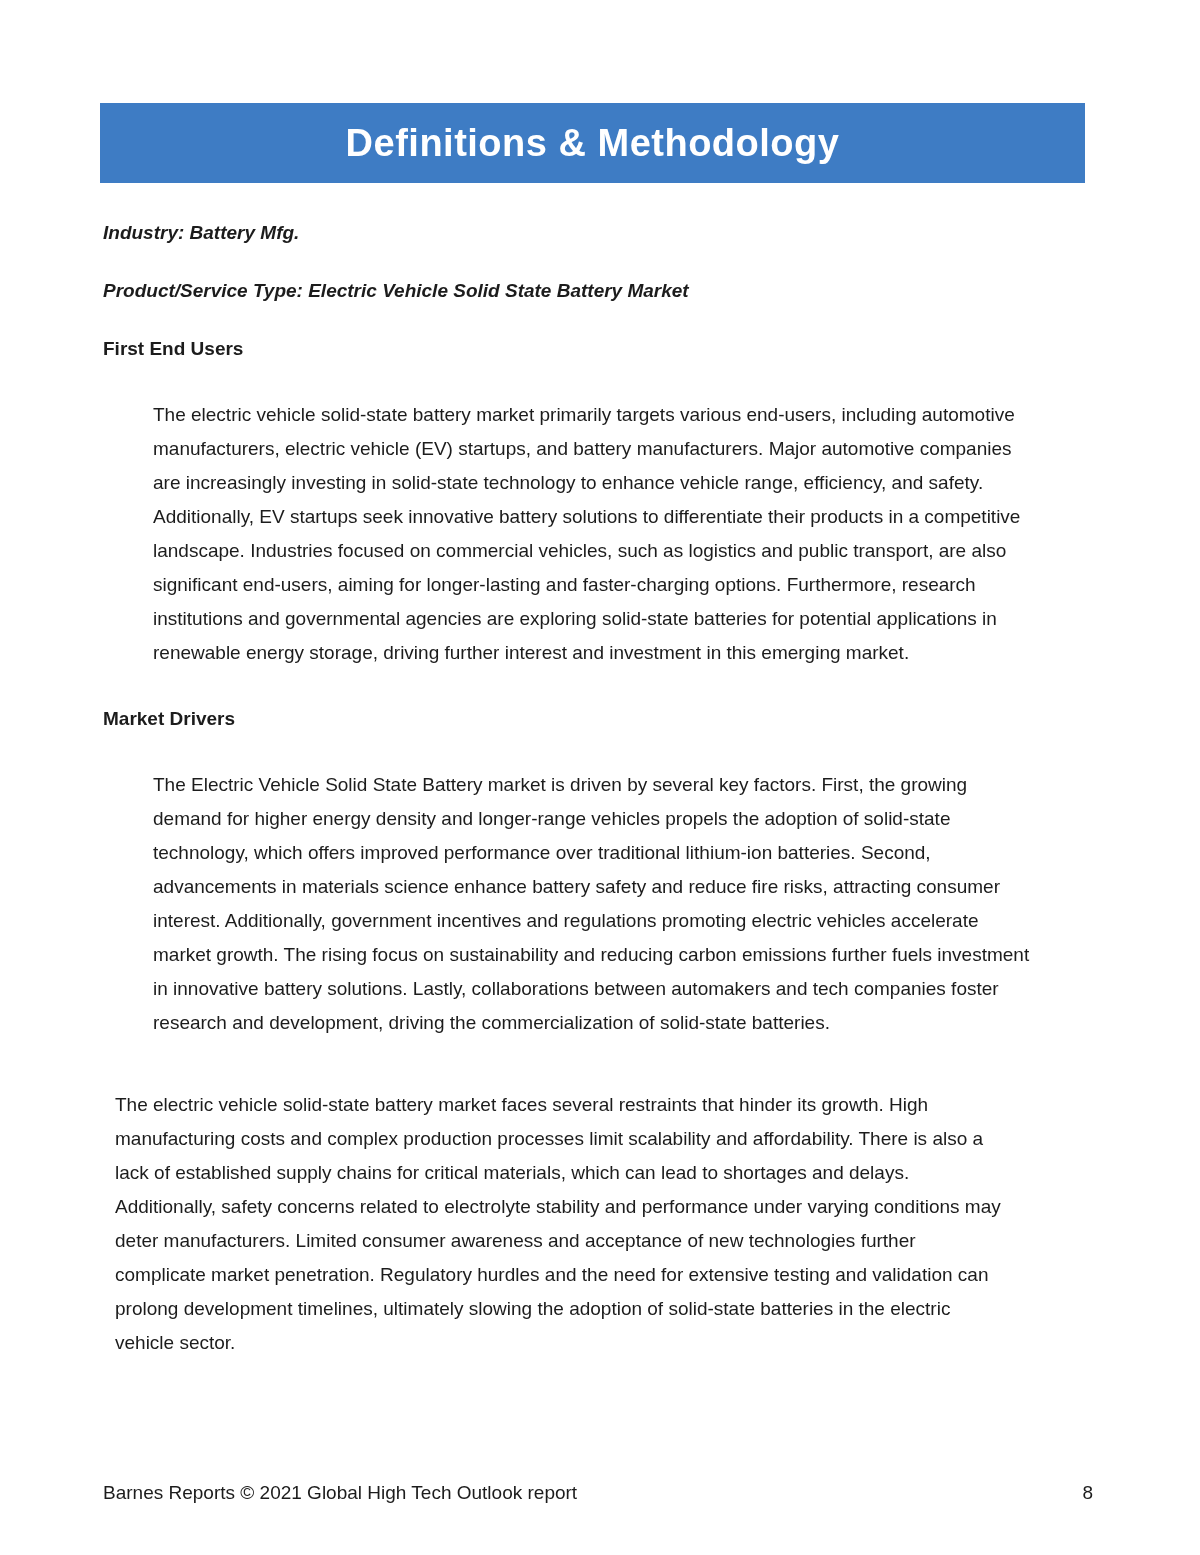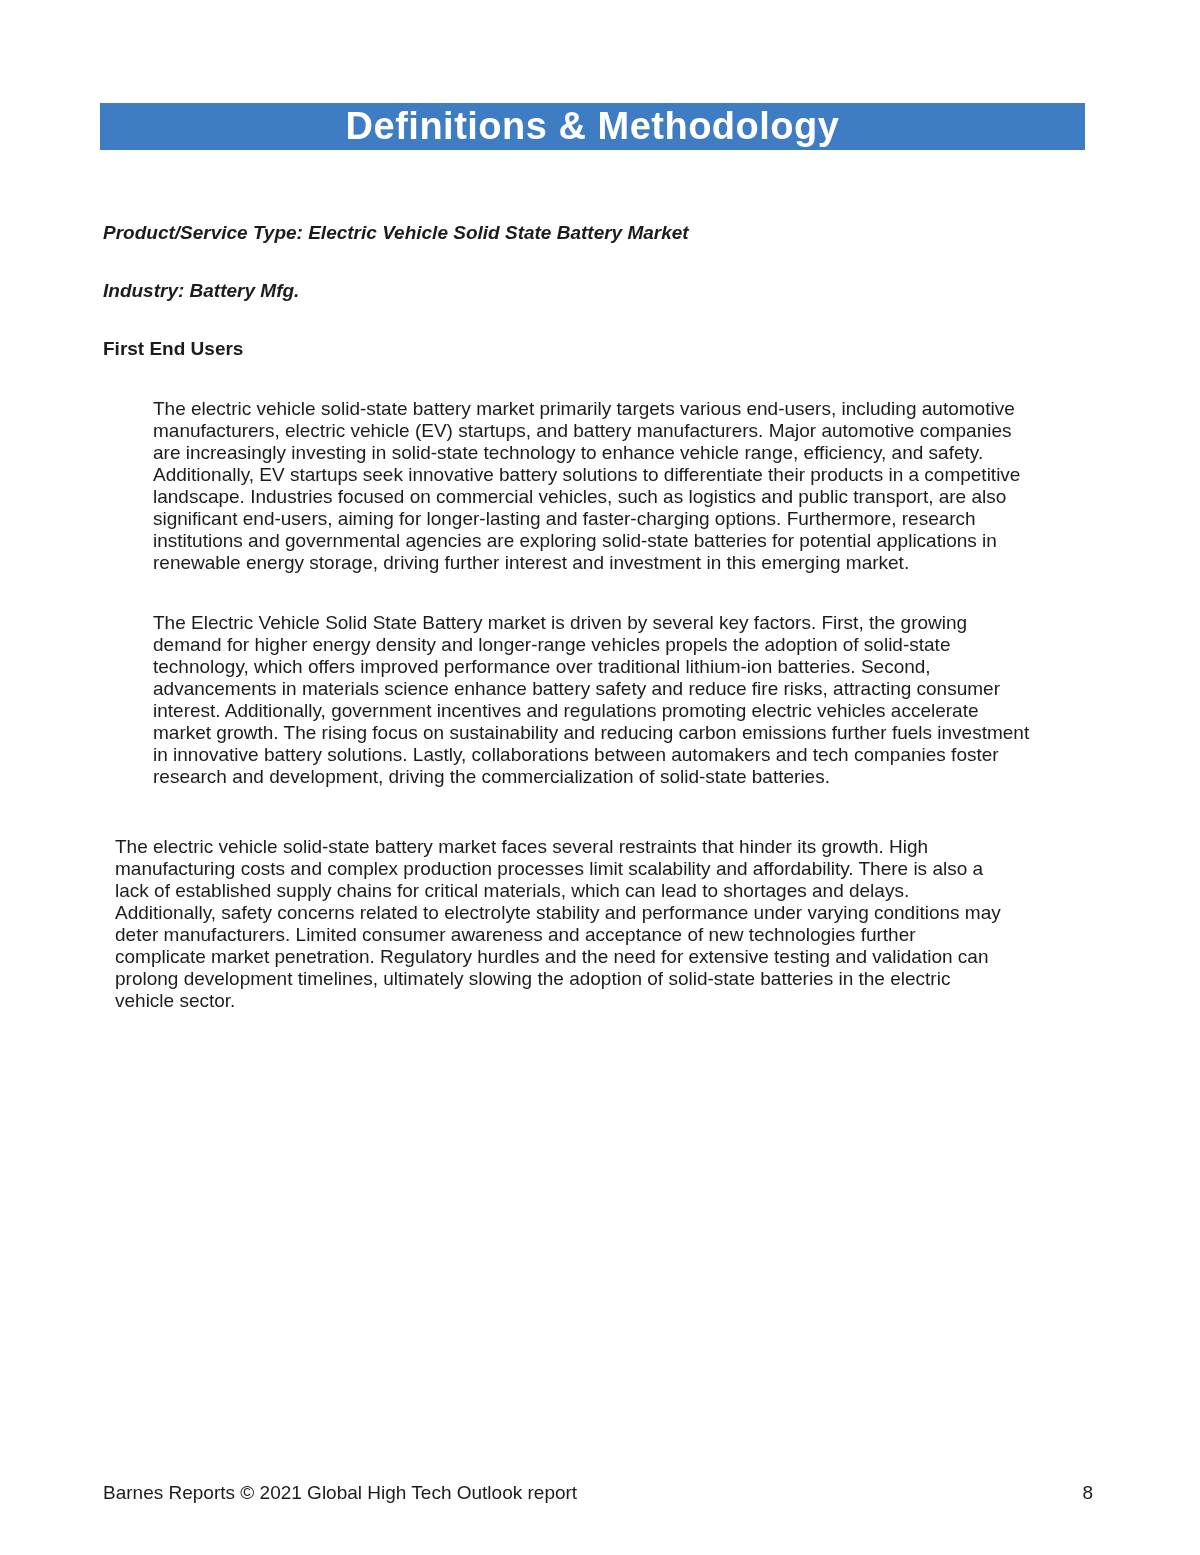--- a/index.html
+++ b/index.html
@@ -20,21 +20,21 @@
     width: 1200px;
     height: 1555px;
     background: #ffffff;
     overflow: hidden;
   }
   .banner {
     position: absolute;
     left: 100px;
     top: 103px;
     width: 985px;
-    height: 47px;
+    height: 80px;
     background: #3e7cc4;
     display: flex;
     align-items: center;
     justify-content: center;
   }
   .banner-title {
     color: #ffffff;
     font-size: 38px;
     font-weight: bold;
     letter-spacing: 0.5px;
@@ -52,21 +52,21 @@
     font-style: italic;
     margin: 0 0 36px 0;
   }
   .section-heading {
     font-size: 19px;
     font-weight: bold;
     margin: 0 0 38px 0;
   }
   .section-body {
     font-size: 19px;
-    line-height: 22px;
+    line-height: 34px;
     margin: 0 0 38px 50px;
     width: 888px;
   }
   .gap-large {
     margin-top: 48px;
     margin-left: 12px;
   }
   .footer {
     position: absolute;
     left: 103px;
@@ -84,28 +84,29 @@
 <body>
 
 <div class="page">
 
   <div class="banner">
     <h1 class="banner-title">Definitions &amp; Methodology</h1>
   </div>
 
   <div class="content">
 
+    <p class="meta-line">Industry: Battery Mfg.</p>
+
     <p class="meta-line">Product/Service Type: Electric Vehicle Solid State Battery Market</p>
-
-    <p class="meta-line">Industry: Battery Mfg.</p>
 
     <h2 class="section-heading">First End Users</h2>
 
     <p class="section-body">The electric vehicle solid-state battery market primarily targets various end-users, including automotive manufacturers, electric vehicle (EV) startups, and battery manufacturers. Major automotive companies are increasingly investing in solid-state technology to enhance vehicle range, efficiency, and safety. Additionally, EV startups seek innovative battery solutions to differentiate their products in a competitive landscape. Industries focused on commercial vehicles, such as logistics and public transport, are also significant end-users, aiming for longer-lasting and faster-charging options. Furthermore, research institutions and governmental agencies are exploring solid-state batteries for potential applications in renewable energy storage, driving further interest and investment in this emerging market.</p>
 
+    <h2 class="section-heading">Market Drivers</h2>
 
     <p class="section-body">The Electric Vehicle Solid State Battery market is driven by several key factors. First, the growing demand for higher energy density and longer-range vehicles propels the adoption of solid-state technology, which offers improved performance over traditional lithium-ion batteries. Second, advancements in materials science enhance battery safety and reduce fire risks, attracting consumer interest. Additionally, government incentives and regulations promoting electric vehicles accelerate market growth. The rising focus on sustainability and reducing carbon emissions further fuels investment in innovative battery solutions. Lastly, collaborations between automakers and tech companies foster research and development, driving the commercialization of solid-state batteries.</p>
 
 
     <p class="section-body gap-large">The electric vehicle solid-state battery market faces several restraints that hinder its growth. High manufacturing costs and complex production processes limit scalability and affordability. There is also a lack of established supply chains for critical materials, which can lead to shortages and delays. Additionally, safety concerns related to electrolyte stability and performance under varying conditions may deter manufacturers. Limited consumer awareness and acceptance of new technologies further complicate market penetration. Regulatory hurdles and the need for extensive testing and validation can prolong development timelines, ultimately slowing the adoption of solid-state batteries in the electric vehicle sector.</p>
 
   </div>
 
   <div class="footer">
     <span class="footer-left">Barnes Reports © 2021 Global High Tech Outlook report</span>

